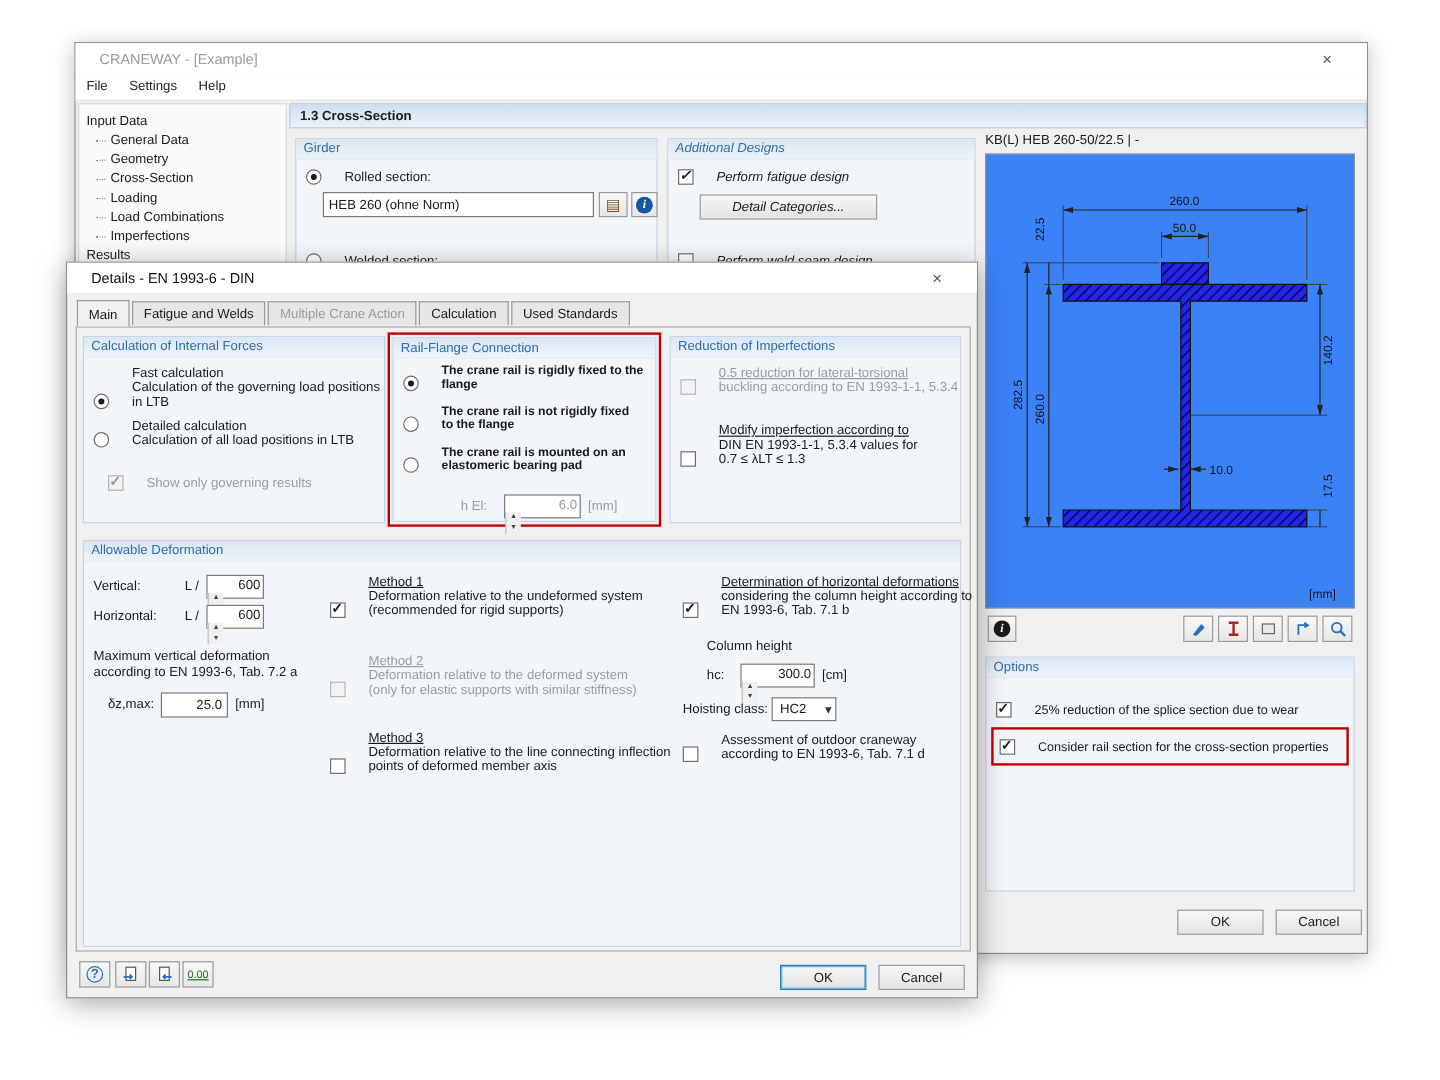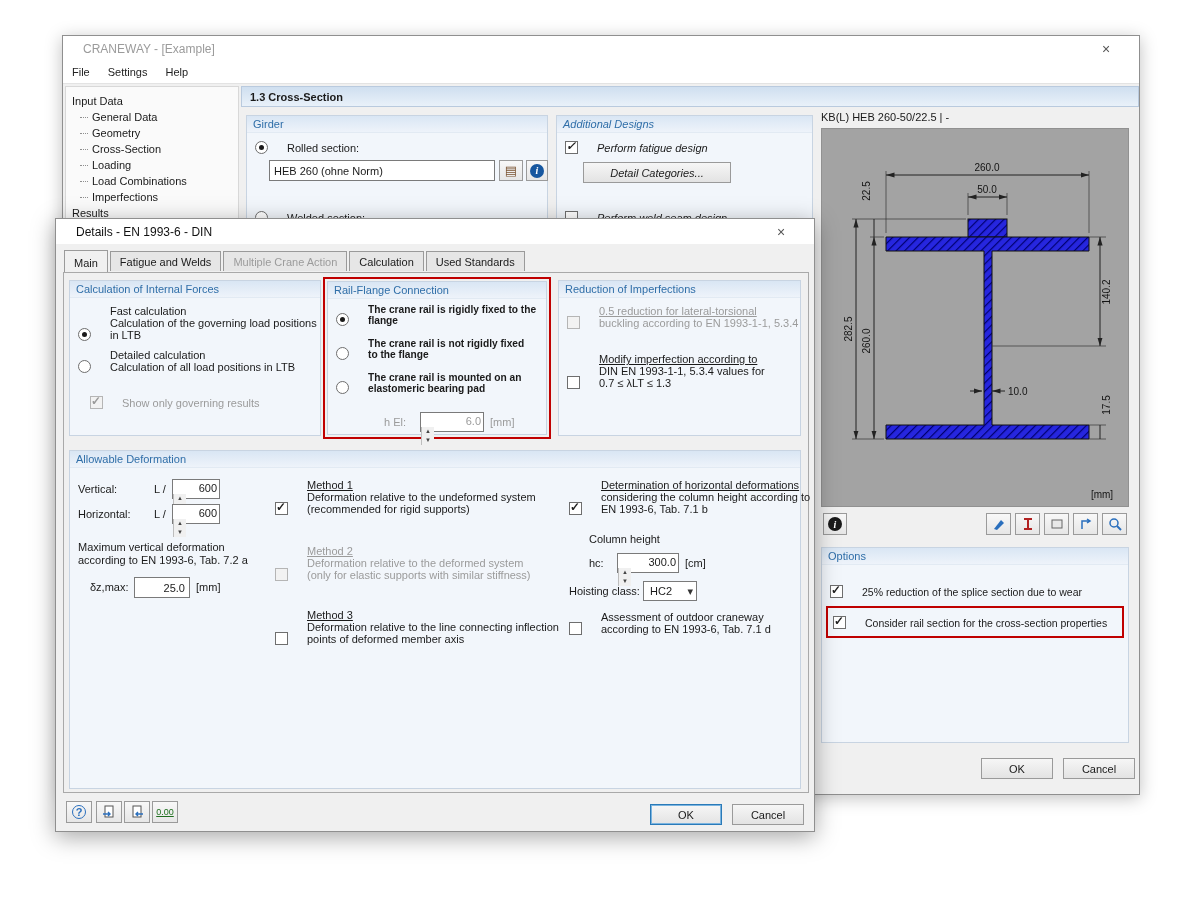--- a/index.html
+++ b/index.html
@@ -61,21 +61,21 @@
   .tabs { position:absolute; left:8px; top:31px; display:flex; align-items:flex-end; z-index:3; }
   .tab { border:1px solid #9a9a9a; border-bottom:none; background:#e6e6e6; padding:4px 9px 3px 9px; margin-right:2px; white-space:nowrap; }
   .tab.active { background:#f0f0f0; padding-top:6px; margin-bottom:-1px; }
   .tab.disabled { color:#9b9b9b; }
   .tabpanel { position:absolute; left:7px; top:53px; width:746px; height:521px; background:#f0f0f0; border:1px solid #a9a9a9; z-index:2; }
 
   .redbox { position:absolute; border:2px solid #c00000; z-index:5; }
 
   .infocircle { width:14px; height:14px; border-radius:50%; background:#17579f; color:#fff; font-weight:bold; font-style:italic; font-size:10px; display:flex; align-items:center; justify-content:center; font-family:"Liberation Serif",serif; }
 
-  .drawbox { position:absolute; left:758px; top:92px; width:308px; height:379px; background:#a3a3a3; border:1px solid #919191; }
+  .drawbox { position:absolute; left:758px; top:92px; width:308px; height:379px; background:#3b82f6; border:1px solid #919191; }
   svg text { font-family:"Liberation Sans",sans-serif; font-size:10px; fill:#141414; }
 </style>
 </head>
 <body>
 
 <div class="win" id="main-window">
   <div class="titlebar">
     <span class="ttl">CRANEWAY - [Example]</span>
     <span class="closebtn">×</span>
   </div>

